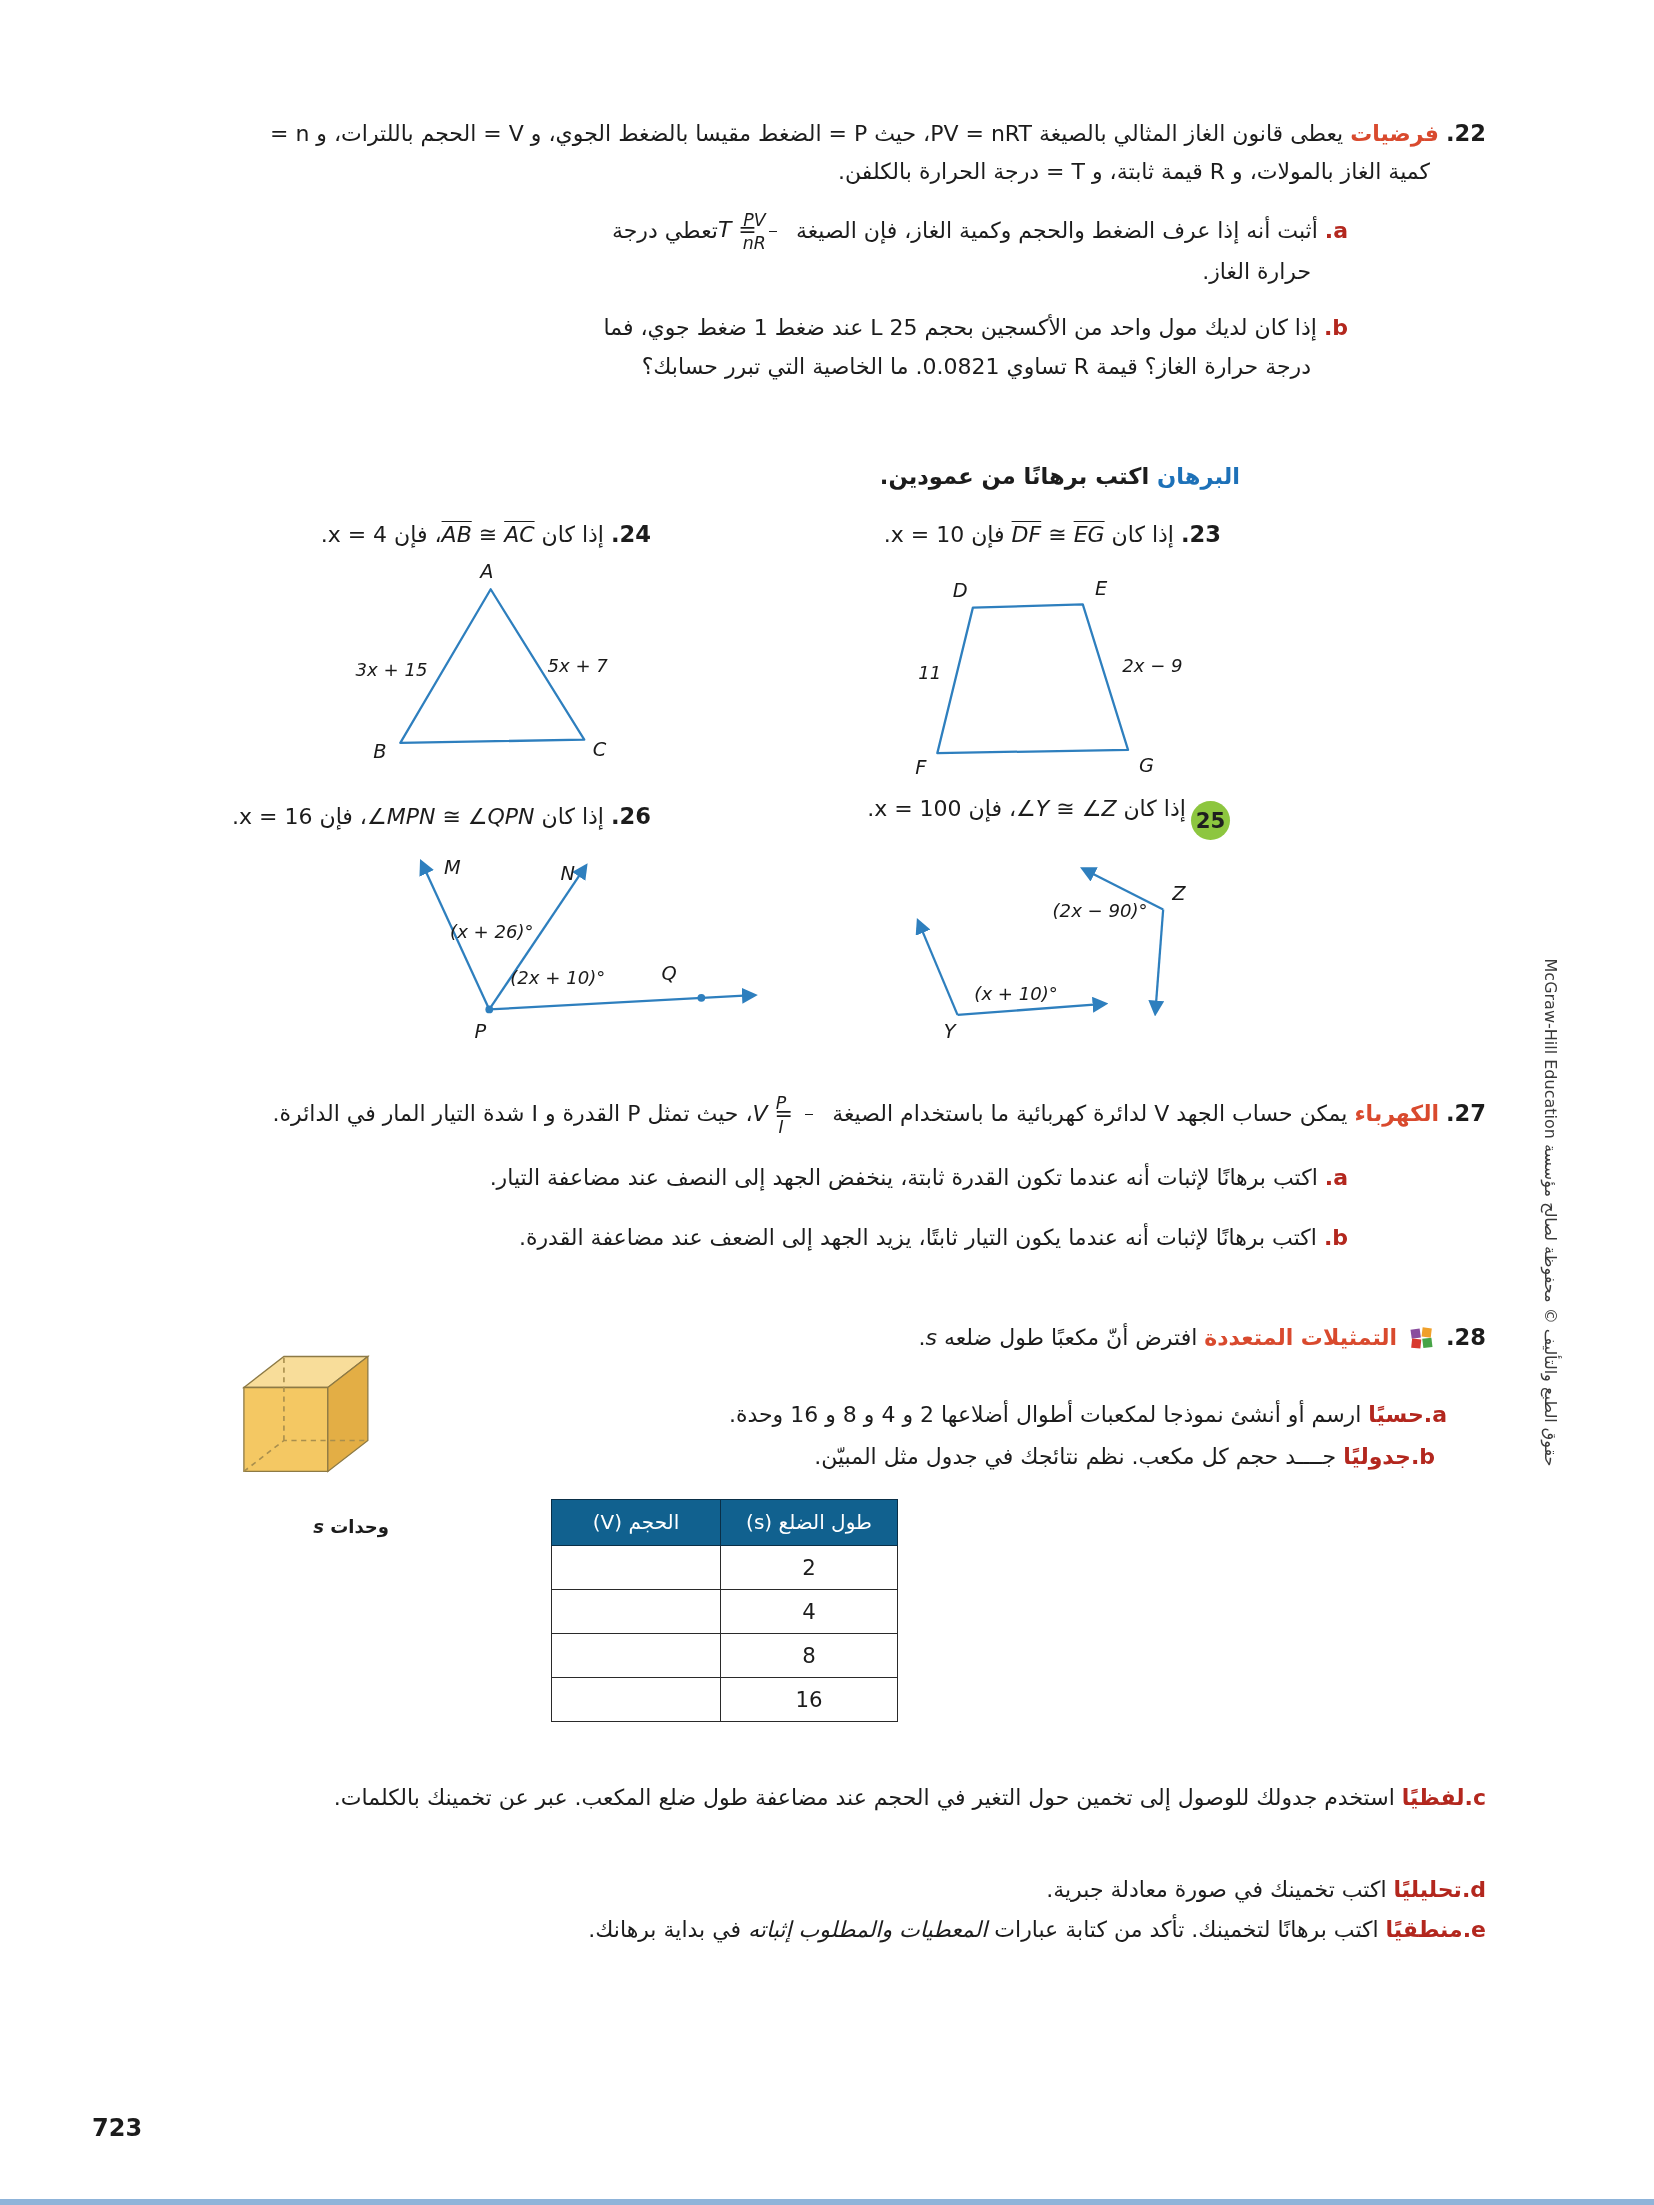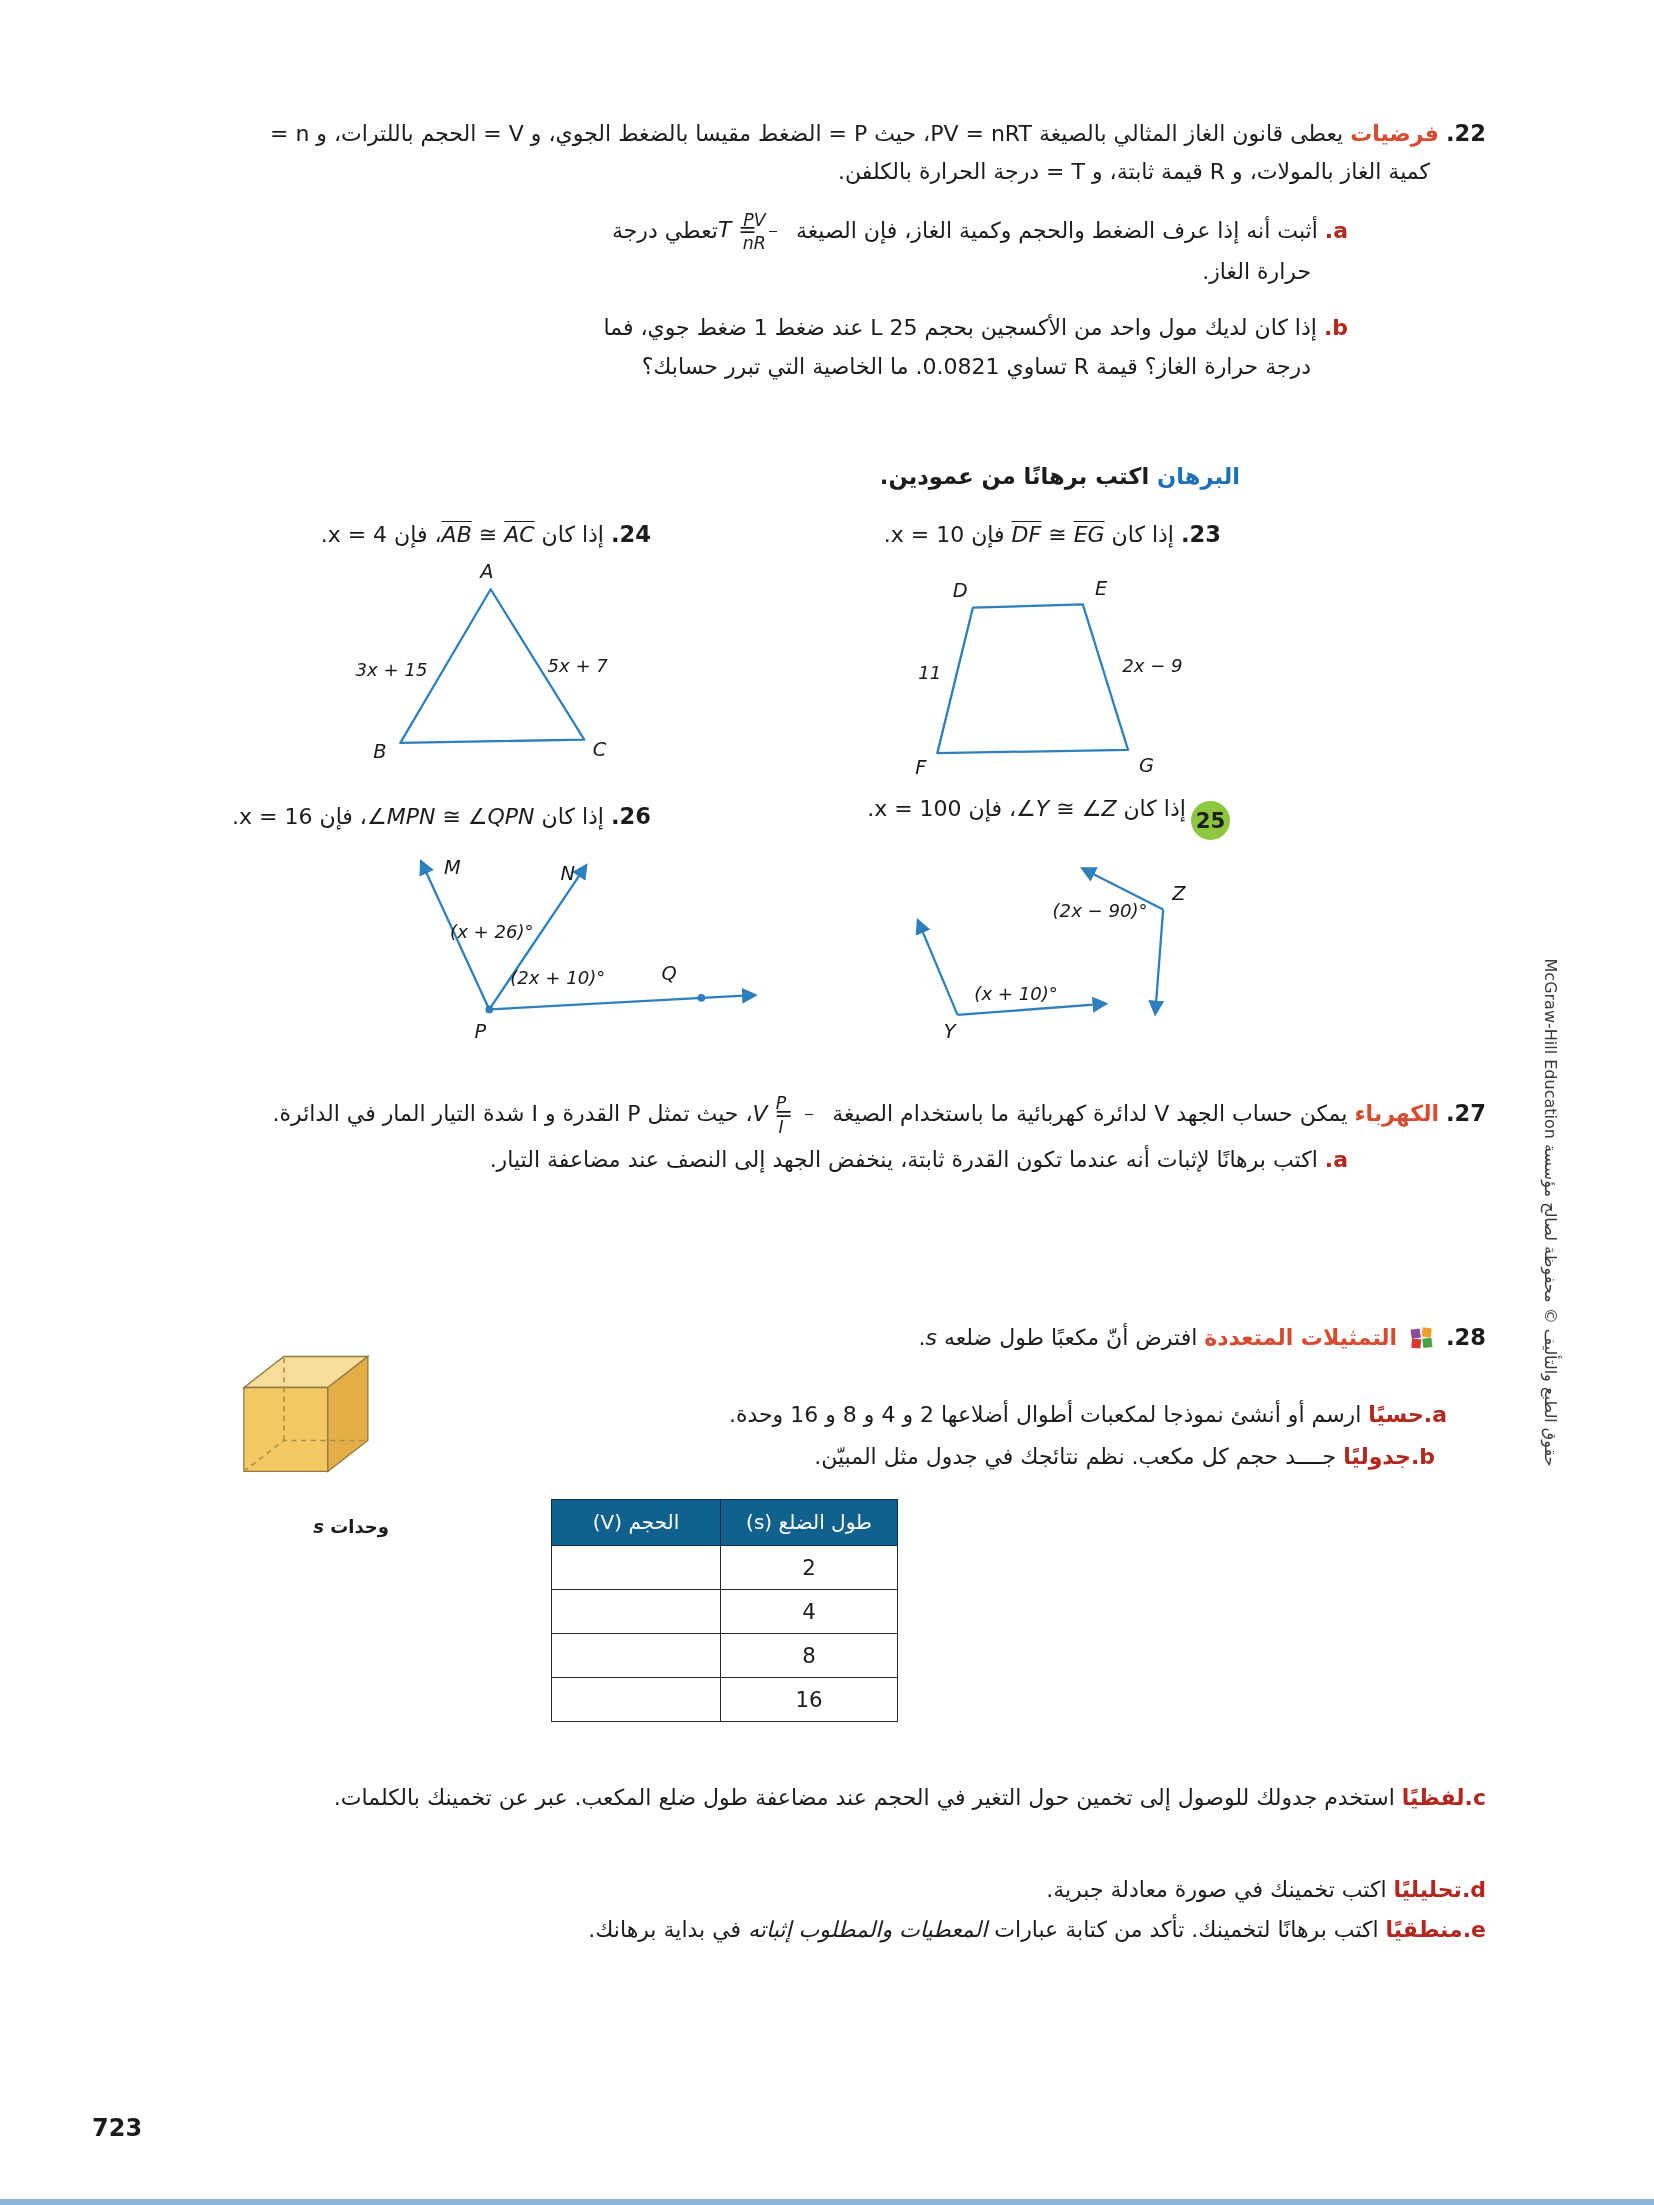--- a/index.html
+++ b/index.html
@@ -44,21 +44,21 @@
   #fig25 { top: 850px; left: 898px; }
   #fig26 { top: 840px; left: 391px; }
   .figshape { fill: none; stroke: #2e7fbe; stroke-width: 3.5; stroke-linejoin: round; }
   .fray { stroke: #2e7fbe; stroke-width: 3.5; }
   .fdot { fill: #2e7fbe; }
   svg text { direction: ltr; unicode-bidi: embed; }
   .flbl  { font: italic 30px "DejaVu Sans", sans-serif; fill: #1a1a1a; }
   .fexpr { font: italic 28px "DejaVu Sans", sans-serif; fill: #1a1a1a; }
 
   #p27 { position: absolute; top: 1093px; right: 168px; width: 1237px; }
-  #p27 .part { margin-top: 4px; margin-right: 138px; width: 1014px; padding-right: 37px; text-indent: -37px; }
+  #p27 .part { margin-top: 22px; margin-right: 138px; width: 1014px; padding-right: 37px; text-indent: -37px; }
 
   .abs-par { position: absolute; font-size: 22px; line-height: 1.74; text-align: right; }
   #p28-main { top: 1318px; right: 168px; white-space: nowrap; }
   #p28-a { top: 1396px; right: 207px; }
   #p28-b { top: 1438px; right: 219px; }
   #p28-c { top: 1779px; right: 168px; width: 1291px; padding-right: 98px; text-indent: -98px; }
   #p28-d { top: 1871px; right: 168px; width: 1291px; padding-right: 98px; text-indent: -98px; }
   #p28-e { top: 1911px; right: 168px; width: 1291px; padding-right: 98px; text-indent: -98px; }
 
   .mr-icon { vertical-align: -5.2px; margin: 0 3.9px; }
@@ -205,20 +205,24 @@
         <span class="frac">
             <span class="fnum">P</span>
             <span class="fden">I</span>
           </span>
       </span><span>، حيث تمثل P القدرة و I شدة التيار المار في الدائرة.</span>
     </p>
     <p class="part">
       <span class="plabel">a.</span>
       <span>اكتب برهانًا لإثبات أنه عندما تكون القدرة ثابتة، ينخفض الجهد إلى النصف عند مضاعفة التيار.</span>
     </p>
+    <p class="part">
+      <span class="plabel">b.</span>
+      <span>اكتب برهانًا لإثبات أنه عندما يكون التيار ثابتًا، يزيد الجهد إلى الضعف عند مضاعفة القدرة.</span>
+    </p>
   </section>
 
   <p class="abs-par" id="p28-main">
     <span class="pnum">28.</span>
     <svg class="mr-icon" width="27" height="24.6" viewBox="0 0 40 40">
       <rect x="3" y="5" width="15" height="15" fill="#8a4d9e" transform="rotate(-8 10 12)"></rect>
       <rect x="21" y="3" width="15" height="15" fill="#f0a02a" transform="rotate(7 28 10)"></rect>
       <rect x="4" y="21" width="15" height="15" fill="#d8392e" transform="rotate(6 11 28)"></rect>
       <rect x="22" y="20" width="15" height="15" fill="#47a447" transform="rotate(-7 29 27)"></rect>
     </svg>

